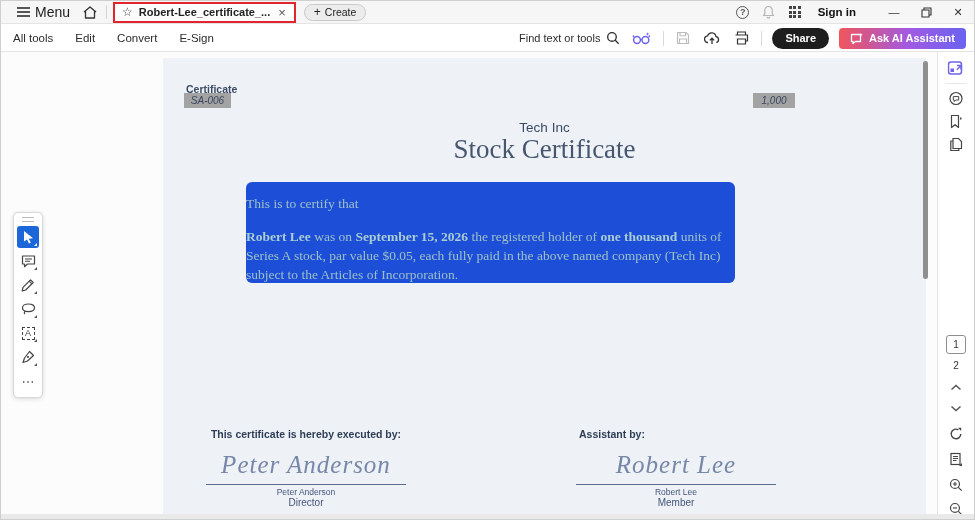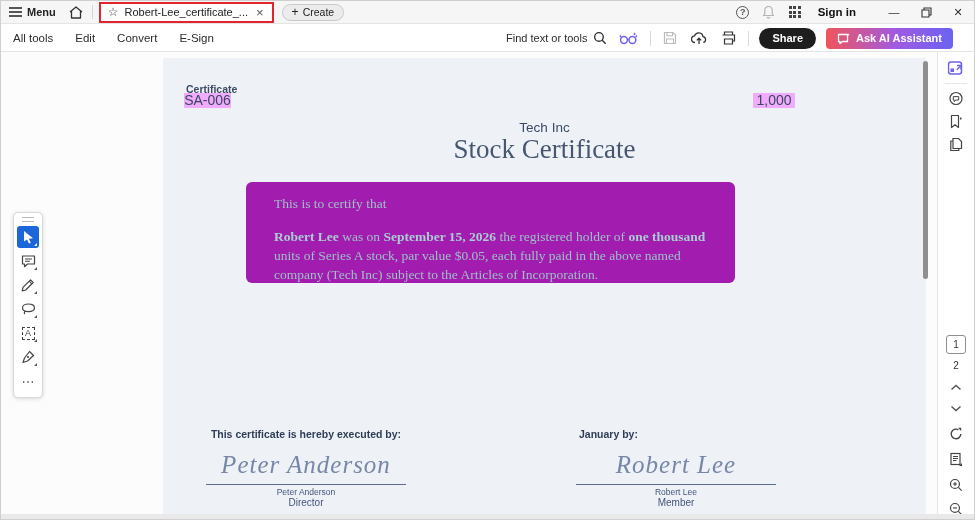--- a/index.html
+++ b/index.html
@@ -3,56 +3,56 @@
 <meta charset="utf-8">
 <style>
 * { margin:0; padding:0; box-sizing:border-box; }
 html,body { background:#fff; }
 body { font-family:"Liberation Sans", sans-serif; }
 .app { position:relative; width:975px; height:520px; background:#fff; overflow:hidden; border:1px solid #cfcfcf; }
 
 
 .titlebar { position:absolute; top:0; left:0; right:0; height:23px; background:#f6f6f7; border-bottom:1px solid #e4e4e5; display:flex; align-items:center; }
 .tb-left { display:flex; align-items:center; height:100%; }
-.menu-btn { display:flex; align-items:center; gap:5px; border:none; background:transparent; font-size:11px; font-weight:bold; color:#222; padding:0 8px 0 8px; height:100%; cursor:pointer; }
+.menu-btn { display:flex; align-items:center; gap:5px; border:none; background:transparent; font-size:14px; font-weight:normal; color:#222; padding:0 8px 0 16px; height:100%; cursor:pointer; }
 .icon-btn { border:none; background:transparent; display:flex; align-items:center; justify-content:center; width:24px; height:100%; cursor:pointer; }
 .vsep { width:1px; height:14px; background:#d5d5d6; margin:0 4px; }
 .tab { display:flex; align-items:center; gap:6px; height:21px; margin-left:2px; background:#fdfdfd; border:2px solid #e2242e; padding:0 6px 0 7px; font-size:11px; color:#222; min-width:132px; }
 .tab .star { font-size:12px; color:#444; line-height:1; cursor:pointer; }
-.tab-title { flex:1; white-space:nowrap; overflow:hidden; }
+.tab-title { flex:1; white-space:nowrap; overflow:hidden;font-weight:bold; }
 .tab-close { font-size:13px; color:#555; cursor:pointer; padding:0 2px; }
 .create-btn { display:flex; align-items:center; gap:4px; margin-left:8px; height:17px; background:#ececed; border:1px solid #c9c9ca; border-radius:9px; font-size:10.5px; color:#222; padding:0 9px; cursor:pointer; }
 .create-btn .plus { font-size:12px; line-height:1; }
 .tb-right { margin-left:auto; display:flex; align-items:center; gap:0; height:100%; }
 .tb-ic { width:26px; height:100%; display:flex; align-items:center; justify-content:center; border:none; background:transparent; cursor:pointer; }
 .help-circ { width:13px; height:13px; border:1.2px solid #555; border-radius:50%; font-size:9px; color:#555; display:flex; align-items:center; justify-content:center; font-weight:bold; }
 .signin { font-size:11.5px; font-weight:bold; color:#111; margin:0 22px 0 10px; cursor:pointer; }
 .winctl { width:32px; height:100%; display:flex; align-items:center; justify-content:center; border:none; background:transparent; font-size:11px; color:#333; cursor:pointer; }
 .grid-ic { display:grid; grid-template-columns:repeat(3,3px); grid-template-rows:repeat(3,3px); gap:1.5px; }
 .grid-ic span { background:#444; width:3px; height:3px; }
 
 
 .toolbar { position:absolute; top:24px; left:0; right:0; height:27px; background:#fff; border-bottom:1px solid #e4e4e5; display:flex; align-items:center; font-size:11.5px; color:#2c2c2c; }
 .tool-item { padding:16px 11px; height:100%; display:flex; align-items:center; border:none; background:transparent; font-size:11.5px; color:#2c2c2c; cursor:pointer; }
 .tool-item:first-child { margin-left:1px; }
-.tbr { margin-left:auto; display:flex; align-items:center; gap:10px; padding-right:21px; }
+.tbr { margin-left:auto; display:flex; align-items:center; gap:10px; padding-right:8px; }
 .find-box { display:flex; align-items:center; gap:6px; font-size:11px; color:#2c2c2c; cursor:pointer; }
 .tbr .sep { width:1px; height:15px; background:#d9d9da; }
 .flat-ic { border:none; background:transparent; display:flex; align-items:center; cursor:pointer; padding:2px; }
 .share-btn { display:flex; align-items:center; height:21px; background:#1e1e1e; color:#fff; border:none; border-radius:11px; font-size:11px; font-weight:bold; padding:0 13px; cursor:pointer; }
 .ai-btn { display:flex; align-items:center; gap:5px; height:21px; border:none; border-radius:4px; color:#fff; font-size:11px; font-weight:bold; padding:0 11px; cursor:pointer; background:linear-gradient(90deg,#f0555b,#a15ae2 55%,#6a63f0); }
 
 
 .canvas { position:absolute; top:51px; left:0; width:938px; bottom:0; background:#fcfcfd; }
 .page { position:absolute; left:162px; top:6px; width:763px; height:457px; background:#eef2f7; }
 .fld-label { position:absolute; font-size:10.5px; font-weight:bold; color:#3c4a63; }
-.fld-box { position:absolute; background:#f0abfc; color:#3a4760; font-size:14px; text-align:center; line-height:15px; height:15px; cursor:pointer; }
+.fld-box { position:absolute; background:#a3a3a3; color:#3a4760; font-size:10px; text-align:center; line-height:15px; height:15px; cursor:pointer;font-style:italic; }
 .company { position:absolute; left:0; right:0; top:62px; text-align:center; font-size:13.5px; color:#3a4a66; }
 .doc-title { position:absolute; left:0; right:0; top:76px; text-align:center; font-family:"Liberation Serif", serif; font-size:27px; color:#46566f; }
-.cert-box { position:absolute; left:83px; top:124px; width:489px; height:101px; background:#a21caf; border-radius:6px; padding:13px 28px; font-family:"Liberation Serif", serif; color:#9dc1c6; font-size:13.5px; }
+.cert-box { position:absolute; left:83px; top:124px; width:489px; height:101px; background:#1d4ed8; border-radius:6px; padding:13px 0; font-family:"Liberation Serif", serif; color:#9dc1c6; font-size:13.5px; }
 .cert-box p { line-height:1.4; }
 .cert-intro { margin-bottom:14px; }
 .cert-box b { color:#a9cdd1; }
 .sigblock { position:absolute; width:200px; text-align:center; }
 .sig-left { left:43px; top:370px;text-align:center; }
 .sig-right { left:413px; top:370px; }
 .sig-label { font-size:10.5px; font-weight:bold; color:#2e3d56; }
 .sig-label.al { text-align:left; padding-left:3px; }
 .script { font-family:"Liberation Serif", serif; font-style:italic; font-size:25px; color:#7787a7; letter-spacing:1px; margin-top:8px; height:34px; line-height:34px; white-space:nowrap; }
 .sig-line { border:none; border-top:1px solid #5c6c8c; margin:2px 0 2px; }
@@ -214,21 +214,21 @@
 
       <div class="sigblock sig-left">
         <div class="sig-label">This certificate is hereby executed by:</div>
         <div class="script">Peter Anderson</div>
         <hr class="sig-line">
         <div class="sig-name">Peter Anderson</div>
         <div class="sig-role">Director</div>
       </div>
 
       <div class="sigblock sig-right">
-        <div class="sig-label al">January by:</div>
+        <div class="sig-label al">Assistant by:</div>
         <div class="script">Robert Lee</div>
         <hr class="sig-line">
         <div class="sig-name">Robert Lee</div>
         <div class="sig-role">Member</div>
       </div>
 
     </div>
     <div class="scroll-thumb"></div>
 
     <div class="left-rail">

